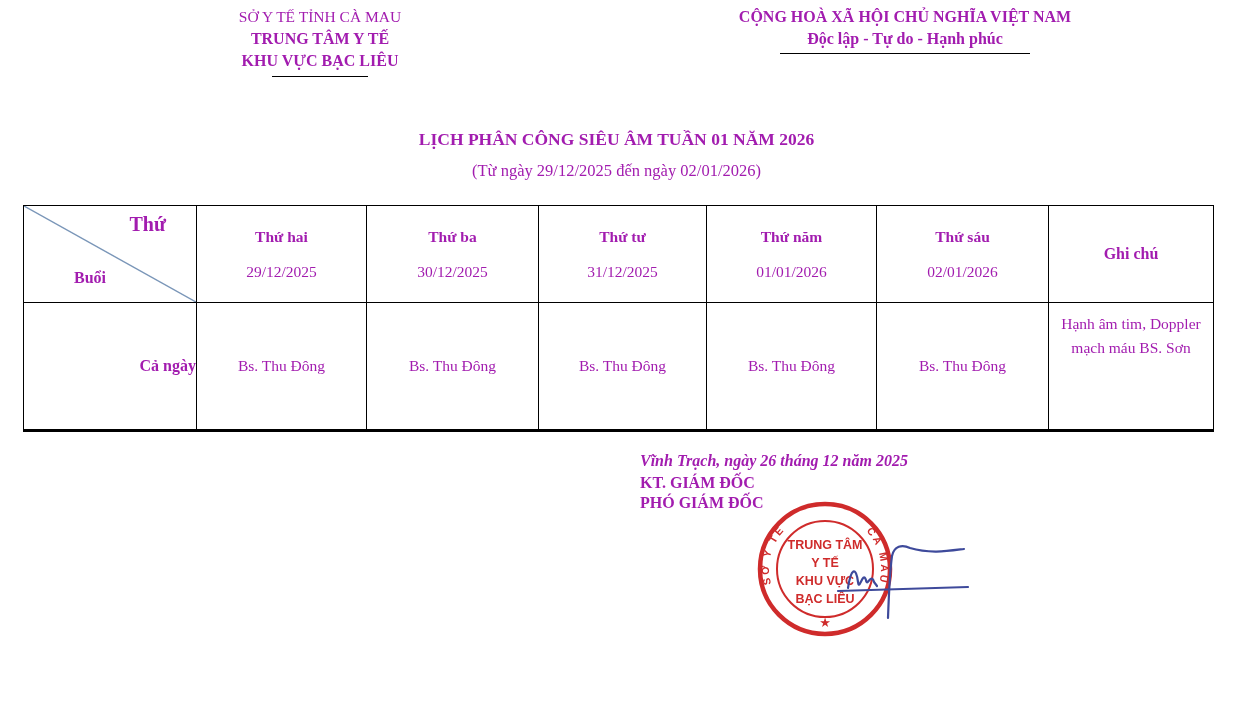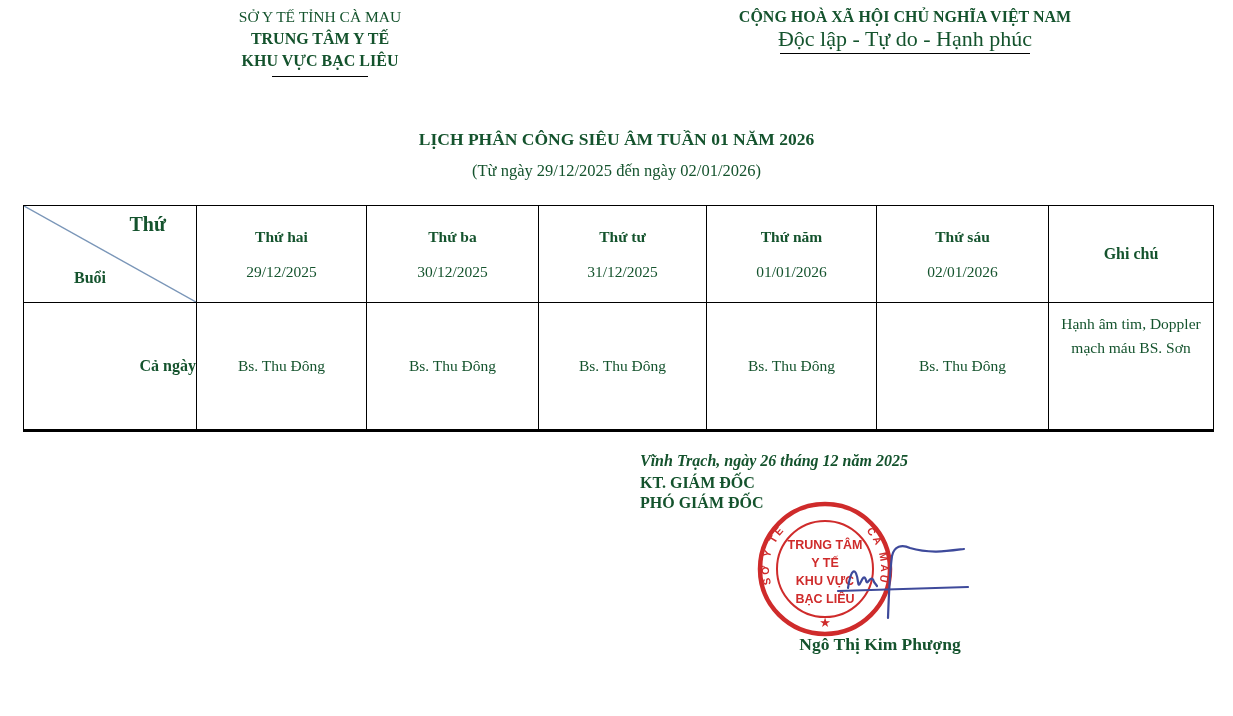--- a/index.html
+++ b/index.html
@@ -1,27 +1,27 @@
 <!DOCTYPE html>
 <html><head>
 <meta charset="utf-8">
 <style>
   html,body{margin:0;padding:0;background:#fff;}
   .doc{
     position:relative;width:1233px;height:716px;background:#fff;
-    font-family:"Liberation Serif","DejaVu Serif",serif;color:#14532d;overflow:hidden;
+    font-family:"Liberation Serif","DejaVu Serif",serif;color:#a21caf;overflow:hidden;
   }
   
   .hdr-left{position:absolute;left:140px;top:6px;width:360px;text-align:center;line-height:22px;}
   .hdr-left .l1{font-size:15.5px;}
   .hdr-left .l2,.hdr-left .l3{font-size:16px;font-weight:bold;}
   .hdr-left .rule{width:96px;border-top:1.6px solid #000;margin:4px auto 0;}
   .hdr-right{position:absolute;left:705px;top:6px;width:400px;text-align:center;line-height:22px;}
   .hdr-right .l1{font-size:16px;font-weight:bold;}
-  .hdr-right .l2{font-size:22px;font-weight:normal;}
+  .hdr-right .l2{font-size:16px;font-weight:bold;}
   .hdr-right .rule{width:250px;border-top:1.6px solid #000;margin:3px auto 0;}
   
   .title{position:absolute;left:0;top:129px;width:100%;text-align:center;font-size:17.5px;font-weight:bold;}
   .subtitle{position:absolute;left:0;top:161px;width:100%;text-align:center;font-size:16.5px;}
   
   table.sched{
     position:absolute;left:23px;top:205px;width:1190px;table-layout:fixed;
     border-collapse:collapse;border:1.6px solid #000;border-bottom:3px solid #000;
   }
   table.sched td,table.sched th{border:1.2px solid #000;font-size:15.5px;font-weight:normal;padding:0;}
@@ -147,15 +147,14 @@
   </svg>
 
   <svg class="handsign" viewBox="0 0 150 100">
     <g fill="none" stroke="#3e4a9b" stroke-width="2.2" stroke-linecap="round" stroke-linejoin="round">
       <path d="M18,58 C21,38 26,36 28,52 C29,62 33,40 36,50 C37,58 41,42 44,52 L47,56"></path>
       <path d="M58,88 C59,60 60,40 62,26 C64,16 72,14 80,18 C100,24 118,21 134,19"></path>
       <path d="M8,61 L138,57"></path>
     </g>
   </svg>
 
-  <div class="signer">Ngô Thị Kim Phượng</div>
 
 </div>
 
 </body></html>

